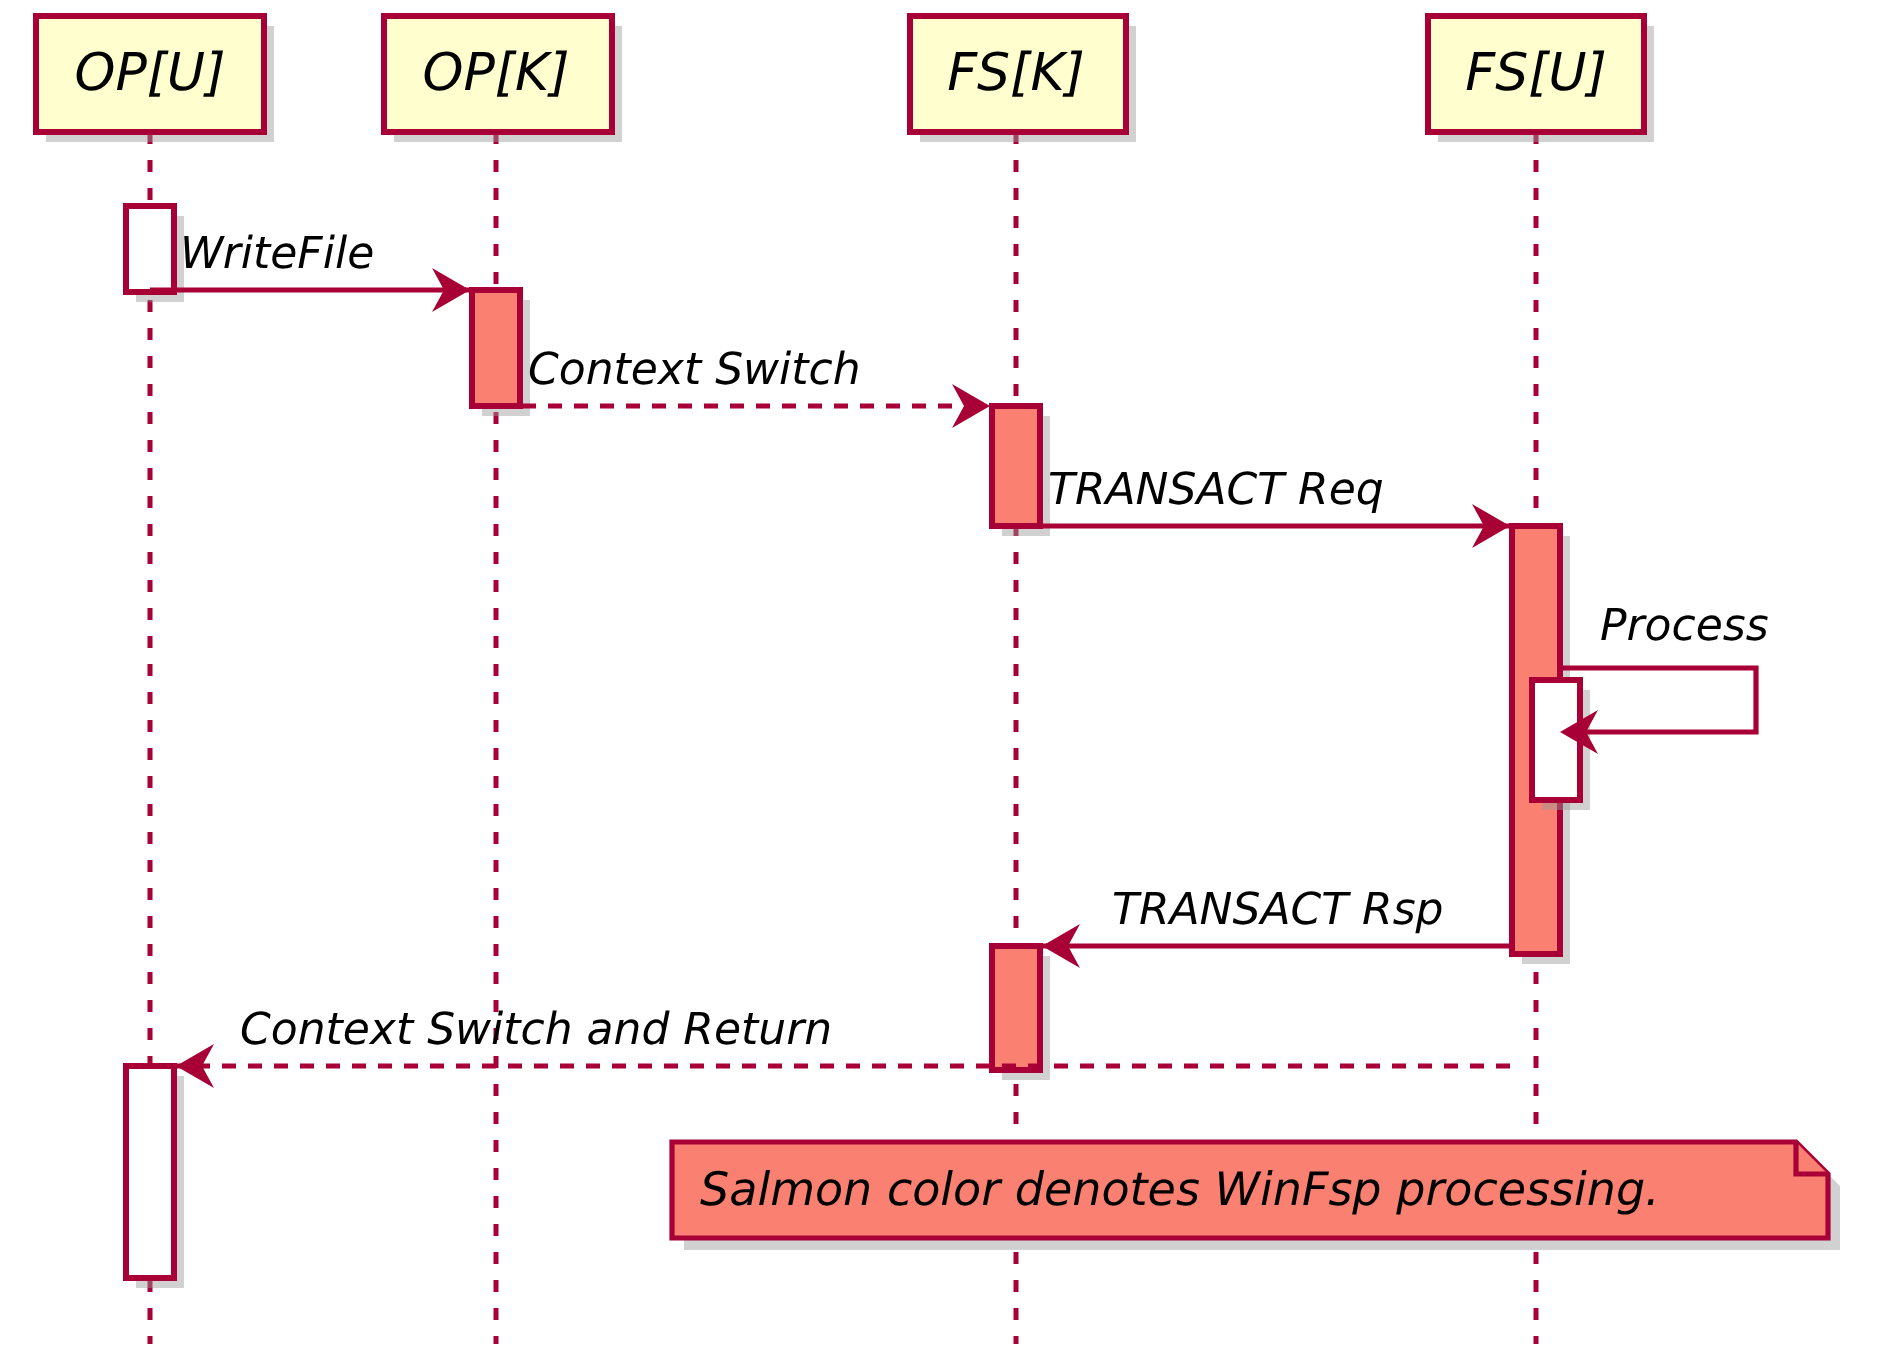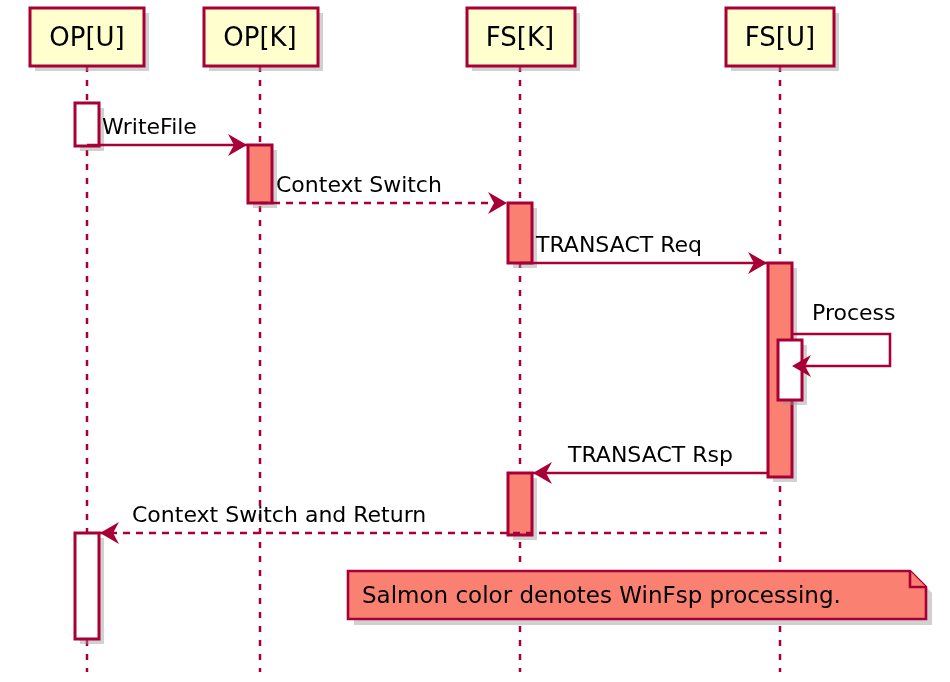--- a/index.html
+++ b/index.html
@@ -1,20 +1,20 @@
 <!DOCTYPE html>
 <html><head>
 <meta charset="utf-8">
 <style>
   html,body{margin:0;padding:0;background:#fff;}
   body{
     width:950px;height:682px;position:relative;overflow:hidden;
     font-family:"DejaVu Sans","Liberation Sans",sans-serif;
   }
-  #stage{position:absolute;left:12px;top:0;width:784px;height:682px;}
+  #stage{position:absolute;left:0;top:0;width:784px;height:682px;font-style:italic;}
   svg#diagram{position:absolute;left:0;top:0;width:950px;height:682px;}
 
   
   .pbox-rect{fill:#FEFECE;stroke:#A80036;stroke-width:3;}
   .pbox-shadow{fill:#999999;opacity:.45;}
   .pbox-label{font-family:"DejaVu Sans","Liberation Sans",sans-serif;font-size:26px;fill:#000000;dominant-baseline:middle;text-anchor:middle;}
 
   
   .lifeline{stroke:#A80036;stroke-width:2.5;stroke-dasharray:6,8;fill:none;}
 

